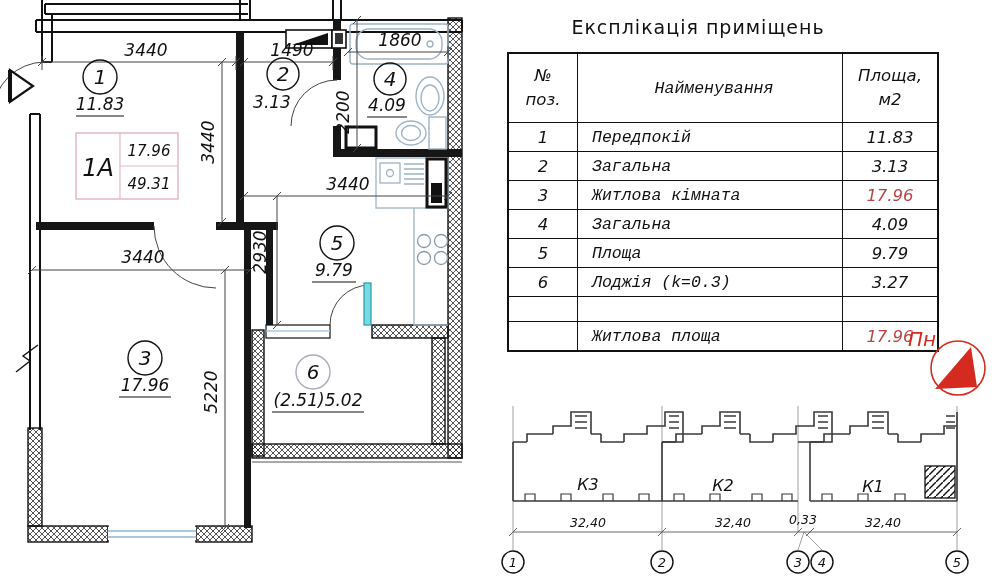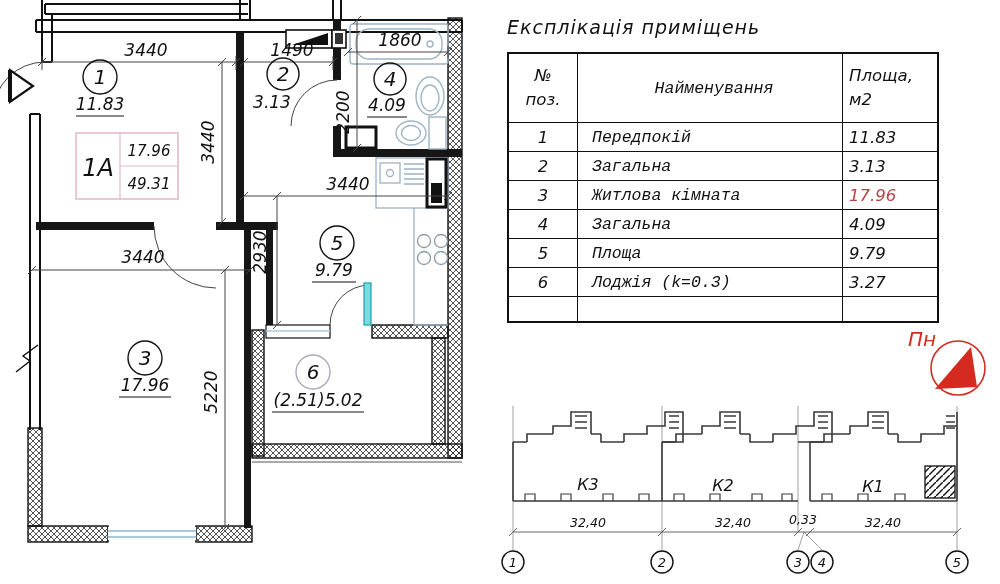--- a/index.html
+++ b/index.html
@@ -3,32 +3,32 @@
 <meta charset="utf-8">
 <style>
   html,body{margin:0;padding:0;background:#e9e9e9;}
   #stage{
     position:relative;width:1000px;height:584px;background:#ffffff;
     font-family:"DejaVu Sans",sans-serif;overflow:hidden;
   }
   svg text{font-family:"DejaVu Sans",sans-serif;font-style:italic;fill:#111;}
   
   #expl-title{
-    position:absolute;left:507px;top:16px;width:382px;text-align:left;
-    font-style:italic;font-size:19px;color:#111;letter-spacing:1px;
+    position:absolute;left:507px;top:16px;width:382px;text-align:center;
+    font-size:19px;color:#111;letter-spacing:1px;
   }
   table.expl{
     position:absolute;left:507px;top:52px;border-collapse:collapse;
     width:382px;table-layout:fixed;font-style:italic;font-size:16.5px;color:#111;
     border:2px solid #111;
   }
   table.expl td{border:1.5px solid #111;padding:0 6px;height:28px;overflow:hidden;white-space:nowrap;}
   table.expl td.c1{width:56px;text-align:center;}
   table.expl td.c2{width:244px;text-align:left;padding-left:14px;font-family:Liberation Mono, monospace;}
-  table.expl td.c3{width:82px;text-align:left;}
+  table.expl td.c3{width:82px;text-align:center;}
   table.expl tr.hdr td{height:68px;font-size:16.5px;}
   table.expl tr.empty td{height:24px;}
   td.red{color:#b94444;}
   .hdr .two{line-height:1.45;}
 </style>
 </head>
 <body>
 
 <div id="stage">
 
@@ -260,20 +260,25 @@
     <tr>
       <td class="c1">6</td>
       <td class="c2">Лоджія (k=0.3)</td>
       <td class="c3">3.27</td>
     </tr>
     <tr class="empty">
       <td class="c1"></td>
       <td class="c2"></td>
       <td class="c3"></td>
     </tr>
+    <tr>
+      <td class="c1"></td>
+      <td class="c2">Житлова площа</td>
+      <td class="c3 red">17.96</td>
+    </tr>
   </tbody>
     </table>
 
   <svg width="100" height="85" viewBox="0 0 100 85" style="position:absolute;left:900px;top:318px;">
     <text x="8" y="28" font-size="20" fill="#d42a20" style="fill:#d42a20;">Пн</text>
     <circle cx="58" cy="50" r="27" fill="none" stroke="#d42a20" stroke-width="1.6"></circle>
     <polygon points="35,71 71,29 77,69" fill="#d42a20"></polygon>
   </svg>
 
   <svg width="505" height="186" viewBox="0 0 505 186" style="position:absolute;left:495px;top:398px;">

